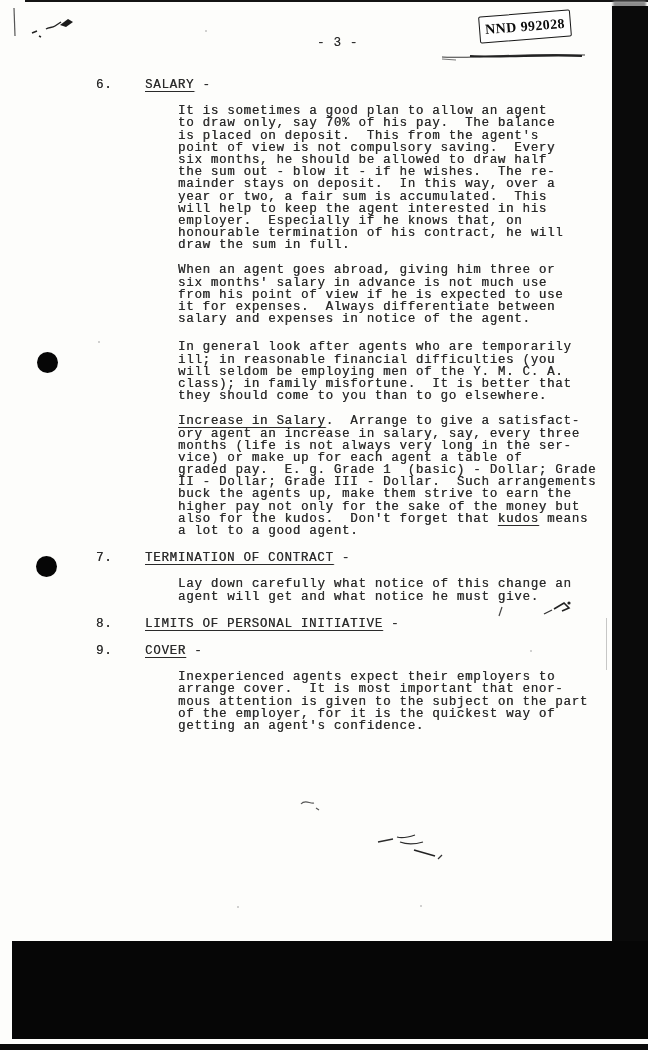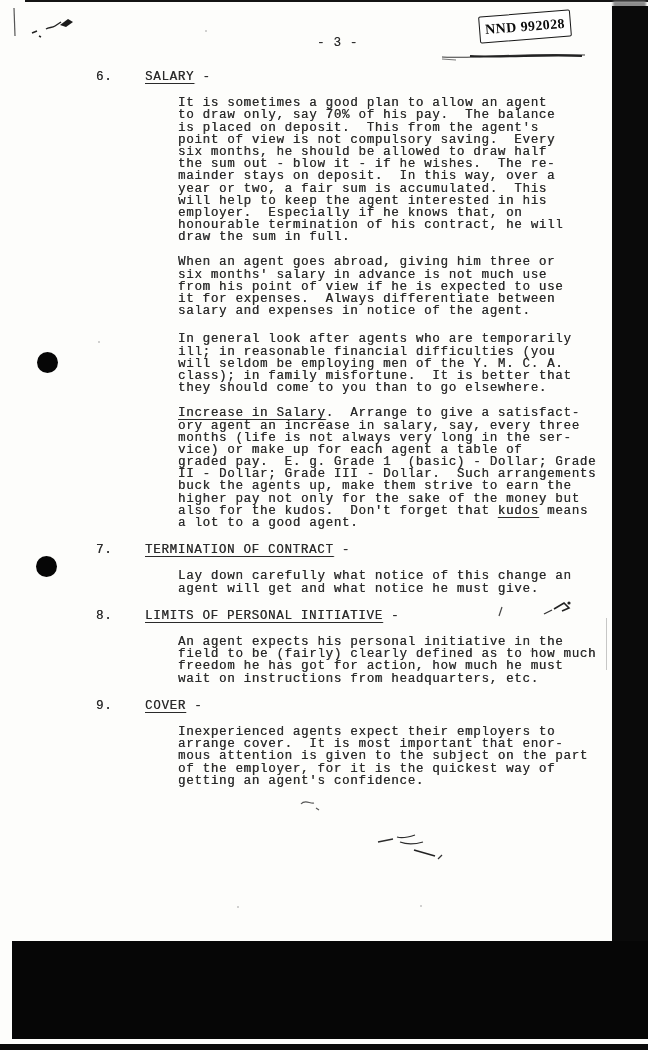--- a/index.html
+++ b/index.html
@@ -44,21 +44,21 @@
     font-size:14px; letter-spacing:0.4px; color:#0d0d0d;
     background:rgba(255,255,255,0.92);
   }
 
   .scr { position:absolute; }
 
   
   .content { position:absolute; left:96px; top:71px; width:512px; }
   .section { position:relative; margin-bottom:15px; }
   .sec-num { position:absolute; left:0; top:0; line-height:12.2px; white-space:pre; }
-  .sec-heading { margin-left:49px; margin-bottom:14px; line-height:12.2px; white-space:pre; }
+  .sec-heading { margin-left:49px; margin-bottom:14px; line-height:12.2px; white-space:pre;margin-top:8px; }
   .para { margin:0 0 13px 82px; }
   .line { white-space:pre; line-height:12.2px; height:12.2px; }
   .section.s0 .para.p2 { margin-top:16px; }
   .section.s0 .para.p3 { margin-top:3px; }
 </style>
 </head>
 <body>
 
 <div class="page">
 
@@ -170,26 +170,20 @@
         <span class="sec-num typ">7.</span>
         <div class="sec-heading typ"><span class="u">TERMINATION OF CONTRACT</span> -</div>
         <div class="para p0">
           <div class="line typ">Lay down carefully what notice of this change an</div>
           <div class="line typ">agent will get and what notice he must give.</div>
         </div>
       </section>
       <section class="section s2">
         <span class="sec-num typ">8.</span>
         <div class="sec-heading typ"><span class="u">LIMITS OF PERSONAL INITIATIVE</span> -</div>
-        <div class="para p0">
-          <div class="line typ">An agent expects his personal initiative in the</div>
-          <div class="line typ">field to be (fairly) clearly defined as to how much</div>
-          <div class="line typ">freedom he has got for action, how much he must</div>
-          <div class="line typ">wait on instructions from headquarters, etc.</div>
-        </div>
       </section>
       <section class="section s3">
         <span class="sec-num typ">9.</span>
         <div class="sec-heading typ"><span class="u">COVER</span> -</div>
         <div class="para p0">
           <div class="line typ">Inexperienced agents expect their employers to</div>
           <div class="line typ">arrange cover.  It is most important that enor-</div>
           <div class="line typ">mous attention is given to the subject on the part</div>
           <div class="line typ">of the employer, for it is the quickest way of</div>
           <div class="line typ">getting an agent's confidence.</div>

